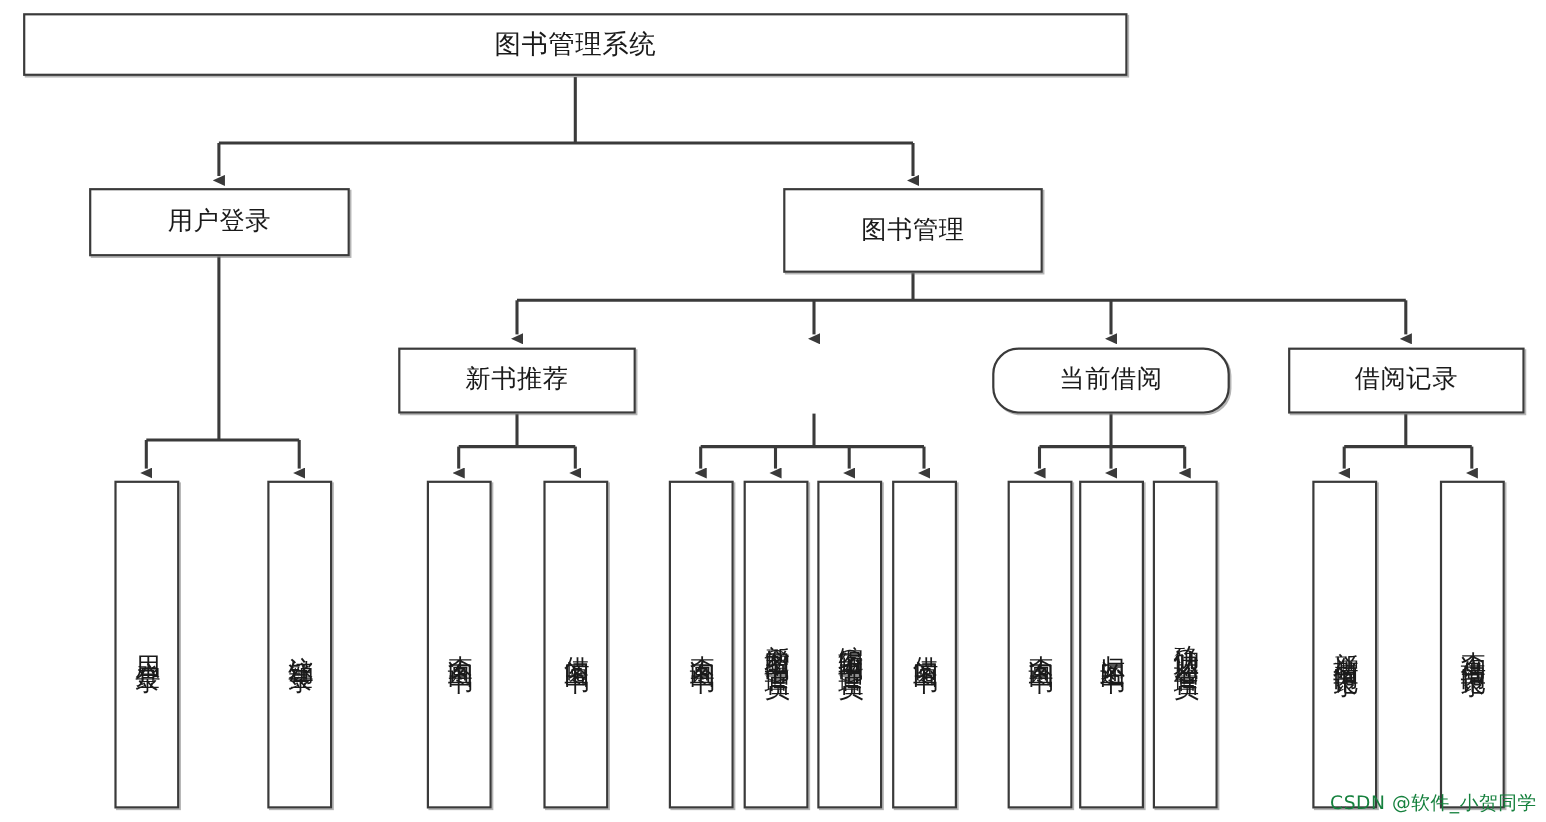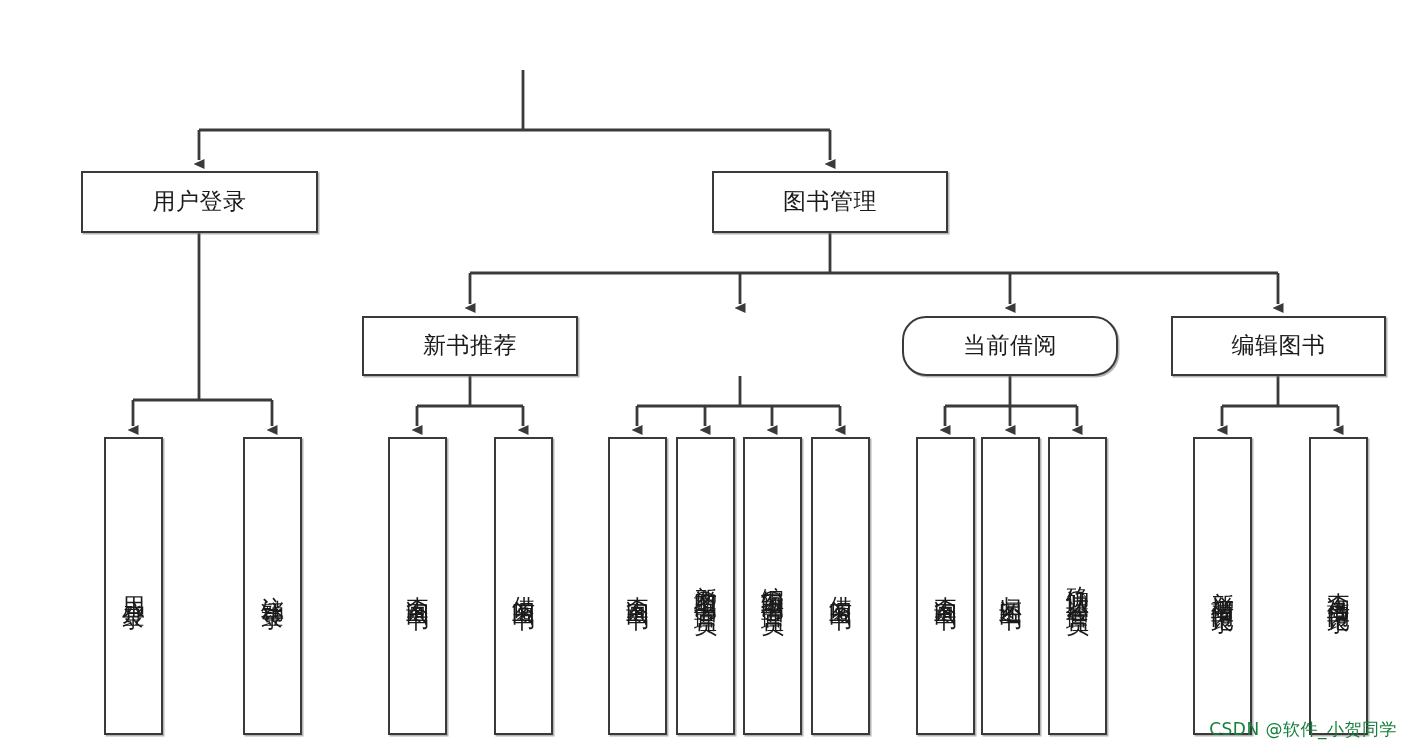--- a/index.html
+++ b/index.html
@@ -123,40 +123,43 @@
       <path d="M1010,406 L1010,426" marker-end="url(#arrow)"></path>
       <path d="M1077,406 L1077,426" marker-end="url(#arrow)"></path>
 
       <path d="M1278,376 L1278,406"></path>
       <path d="M1222,406 L1338,406"></path>
       <path d="M1222,406 L1222,426" marker-end="url(#arrow)"></path>
       <path d="M1338,406 L1338,426" marker-end="url(#arrow)"></path>
     </g>
   </svg>
 
+  <div class="node h root" style="left:21px; top:12px; width:1004px; height:57px;">
+    <span class="lbl">图书管理系统</span>
+  </div>
 
   <div class="node h" style="left:81px; top:171px; width:237px; height:62px;">
     <span class="lbl">用户登录</span>
   </div>
 
-  <div class="node h" style="left:712px; top:171px; width:236px; height:62px;">
+  <div class="node h" style="left:712px; top:171px; width:236px; height:77px;">
     <span class="lbl">图书管理</span>
   </div>
 
   <div class="node h" style="left:362px; top:316px; width:216px; height:60px;">
     <span class="lbl">新书推荐</span>
   </div>
 
 
   <div class="node h" style="left:902px; top:316px; width:216px; height:60px;border-radius:24px;">
     <span class="lbl">当前借阅</span>
   </div>
 
   <div class="node h" style="left:1171px; top:316px; width:215px; height:60px;">
-    <span class="lbl">编辑图书</span>
+    <span class="lbl">借阅记录</span>
   </div>
 
   <div class="node v" style="left:104px; top:437px; width:59px; height:298px;">
     <span class="lbl">用户登录</span>
   </div>
 
   <div class="node v" style="left:243px; top:437px; width:59px; height:298px;">
     <span class="lbl">注销登录</span>
   </div>
 

